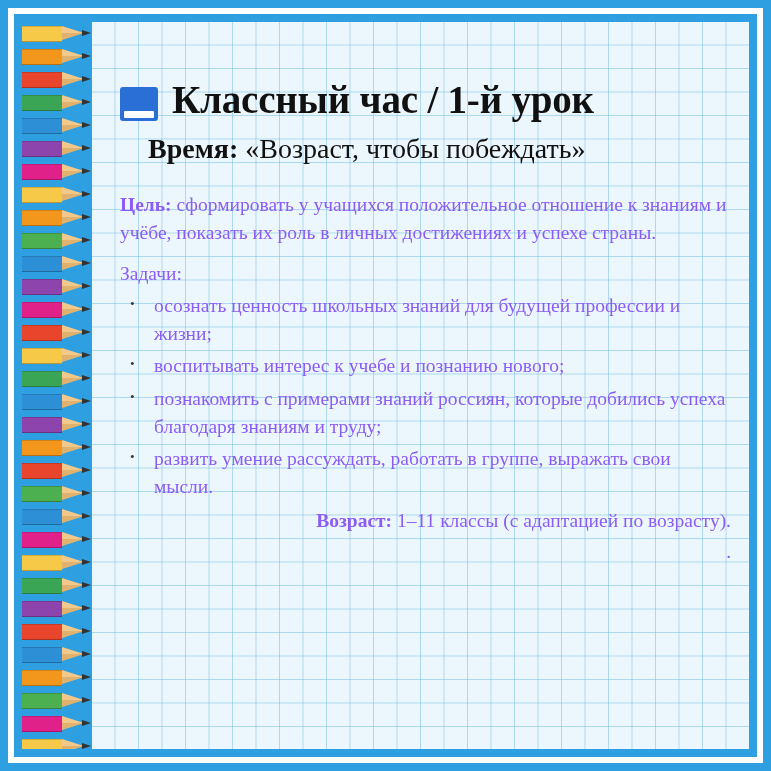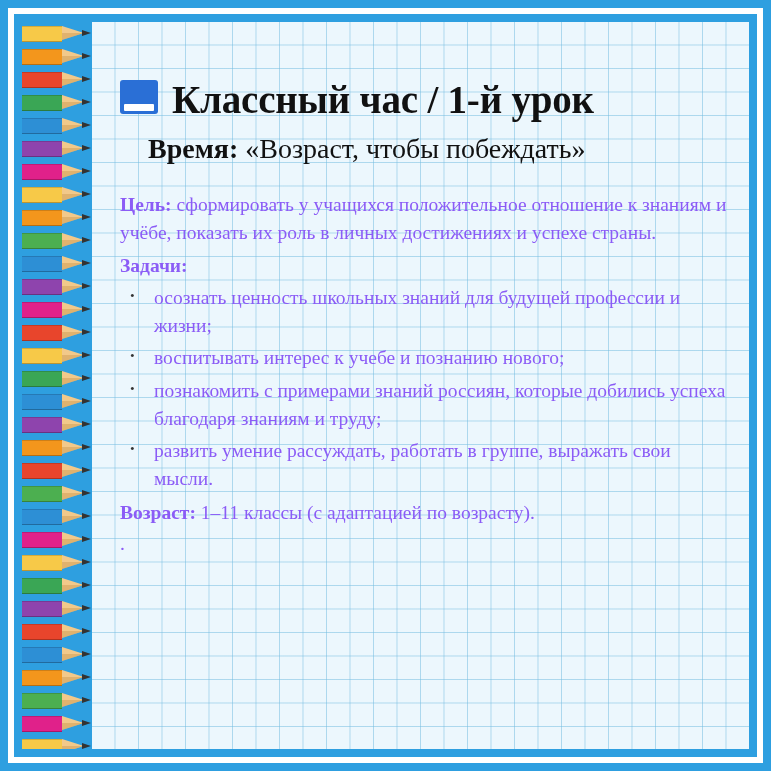--- a/index.html
+++ b/index.html
@@ -106,21 +106,21 @@
   .content {
     position: absolute;
     left: 120px;
     top: 80px;
     right: 40px;
     bottom: 30px;
   }
 
   .title-row {
     display: flex;
-    align-items: flex-start;
+    align-items: flex-end;
     gap: 14px;
   }
   .book-icon {
     flex: 0 0 auto;
     width: 38px;
     height: 34px;
     position: relative;
   }
   .book-icon .cover {
     position: absolute;
@@ -155,22 +155,22 @@
   .body-block {
     margin-top: 26px;
     font-size: 19.5px;
     color: #8b5cf6;
     line-height: 1.45;
   }
   .para { margin: 0 0 2px 0; }
   .para .lbl { font-weight: bold; }
 
   .tasks-label {
-    font-weight: bold;
-    margin-top: 4px;
+    font-weight: normal;
+    margin-top: 12px;
   }
 
   ul.tasks {
     list-style: none;
     margin: 4px 0 4px 0;
     padding: 0;
   }
   ul.tasks li {
     position: relative;
     padding-left: 34px;
@@ -179,21 +179,21 @@
   }
   ul.tasks li::before {
     content: "·";
     position: absolute;
     left: 8px;
     top: -6px;
     font-size: 26px;
     color: #333;
   }
 
-  .footer-lines { margin-top: 6px; }
+  .footer-lines { margin-top: 6px; text-align: right; }
   .footer-lines .para { margin-bottom: 3px; }
   .dot-line { font-size: 19.5px; }
 </style>
 </head>
 <body>
 
 <div class="slide">
 
   <div class="frame-outer"></div>
   <div class="frame-inner-white"></div>

